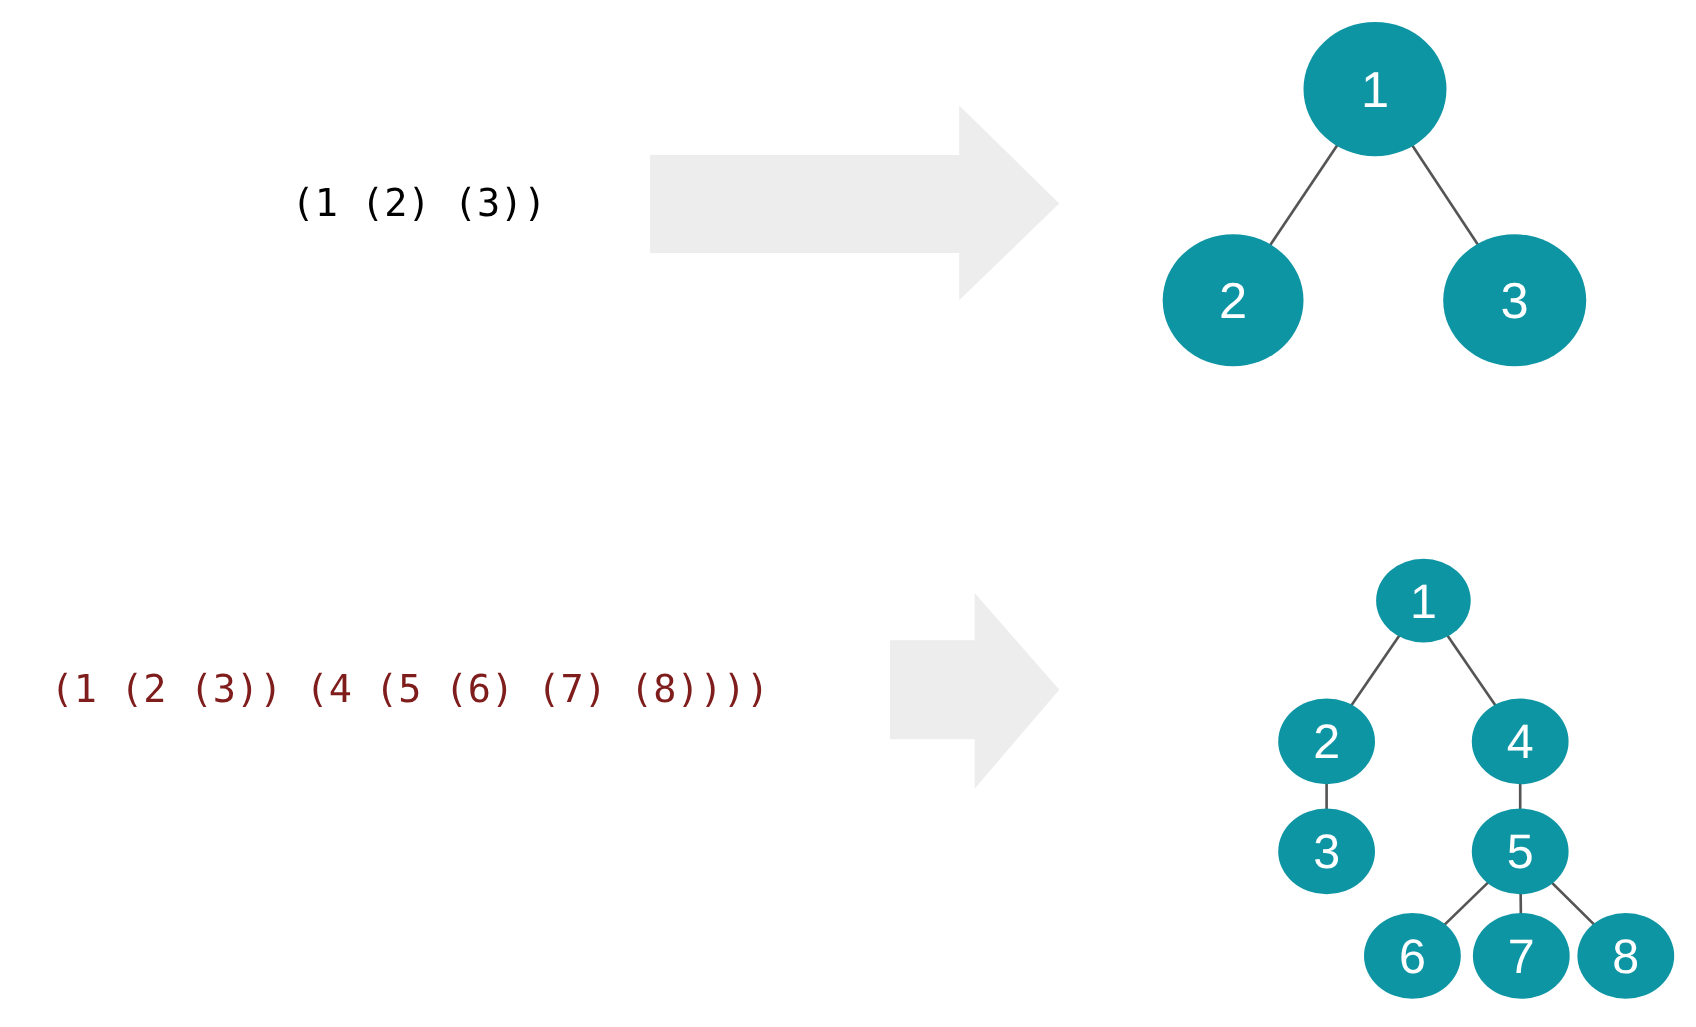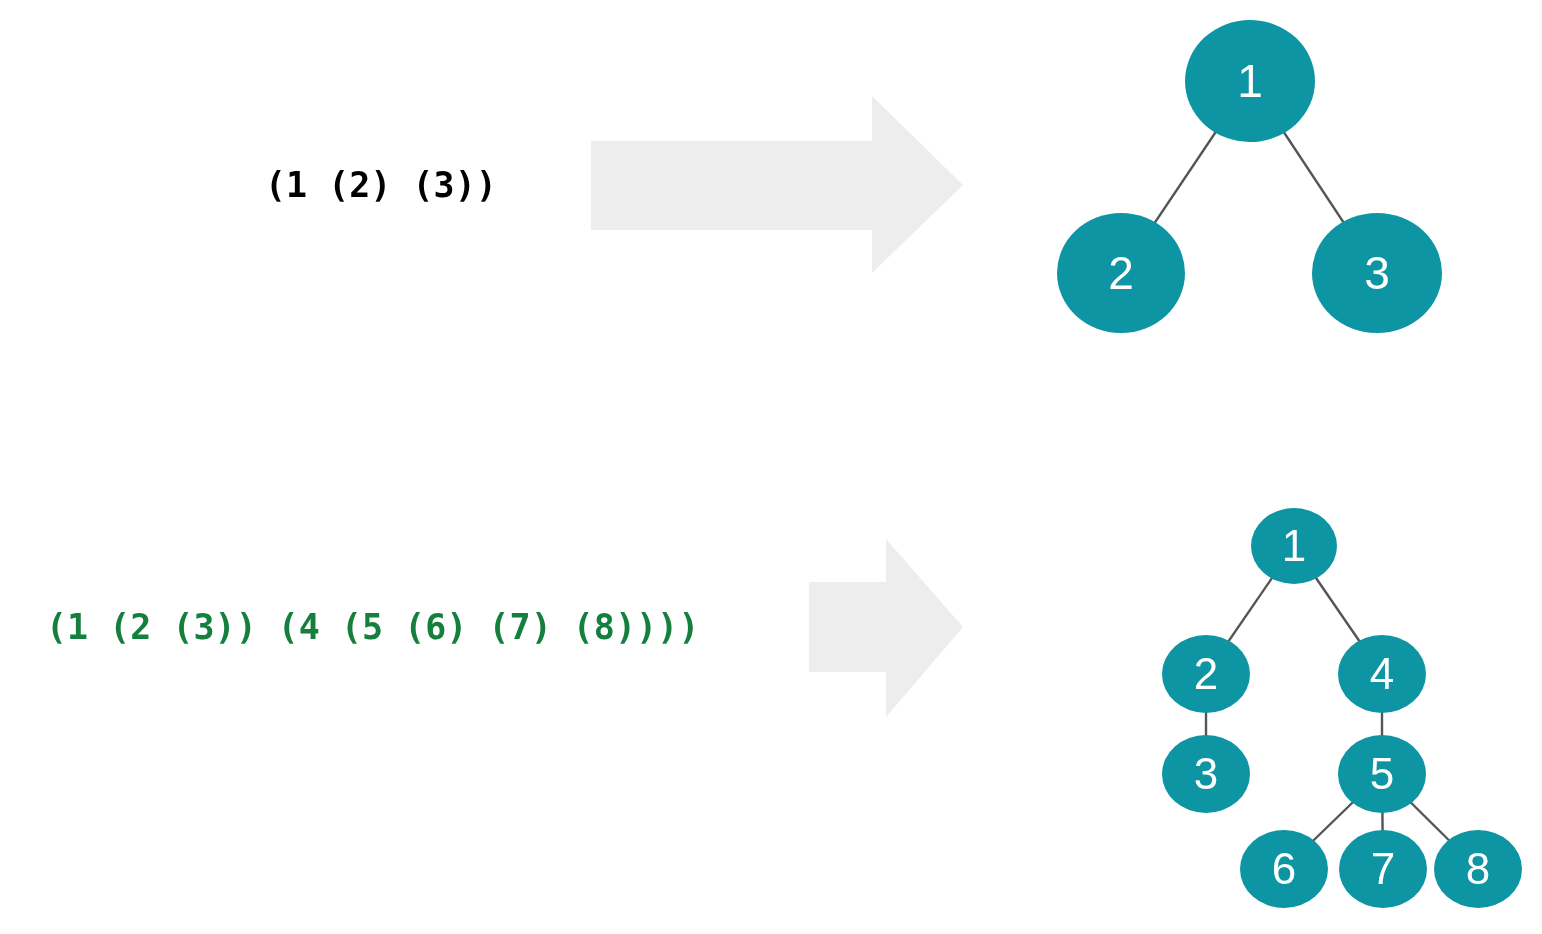--- a/index.html
+++ b/index.html
@@ -15,21 +15,21 @@
   }
   .canvas {
     position: absolute;
     left: 0; top: 0;
     width: 1542px;
     height: 934px;
   }
   .expr {
     position: absolute;
     font-family: "DejaVu Sans Mono", "Liberation Mono", monospace;
-    font-weight: bold;
+    font-weight: normal;
     font-size: 35px;
     line-height: 35px;
     white-space: pre;
     color: #000000;
   }
   .expr-0 { left: 265px; top: 168px; }
   .expr-1 { left: 46px;  top: 610px; }
   svg.diagram {
     position: absolute;
     left: 0; top: 0;
@@ -38,21 +38,21 @@
     font-family: "Liberation Sans", "DejaVu Sans", sans-serif;
   }
 </style>
 </head>
 <body style="background: rgb(255, 255, 255);">
 
 <div class="canvas">
 
   <div class="expr expr-0" style="color: rgb(0, 0, 0);">(1 (2) (3))</div>
 
-  <div class="expr expr-1" style="color: #15803d;">(1 (2 (3)) (4 (5 (6) (7) (8))))</div>
+  <div class="expr expr-1" style="color: #7f1d1d;">(1 (2 (3)) (4 (5 (6) (7) (8))))</div>
 
   <svg class="diagram" width="1542" height="934" viewBox="0 0 1542 934">
     <polygon points="591,141 872,141 872,96 963,185 872,273 872,230 591,230" fill="#ededed"></polygon>
     <polygon points="809,582 886,582 886,539 963,627 886,717 886,672 809,672" fill="#ededed"></polygon>
     <g>
         <line x1="1250" y1="81" x2="1121" y2="273" stroke="#555555" stroke-width="2.4"></line>
         <line x1="1250" y1="81" x2="1377" y2="273" stroke="#555555" stroke-width="2.4"></line>
         <ellipse cx="1250" cy="81" rx="65" ry="61" fill="#0e95a4"></ellipse>
         <text x="1250" y="97.1" text-anchor="middle" fill="#ffffff" font-size="46" class="node-label-text">1</text>
         <ellipse cx="1121" cy="273" rx="64" ry="60" fill="#0e95a4"></ellipse>

